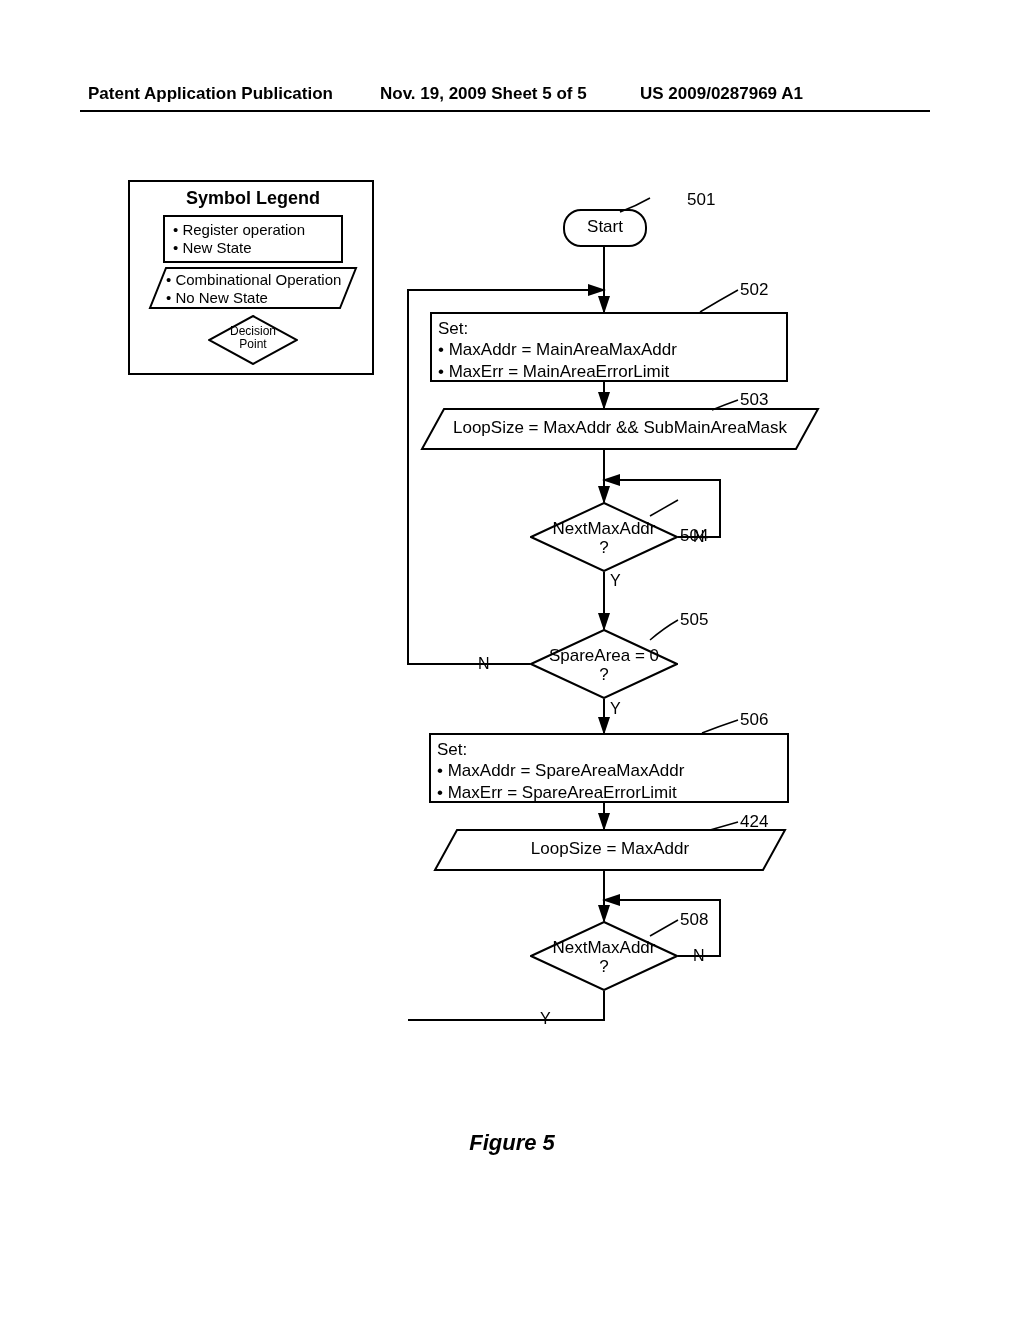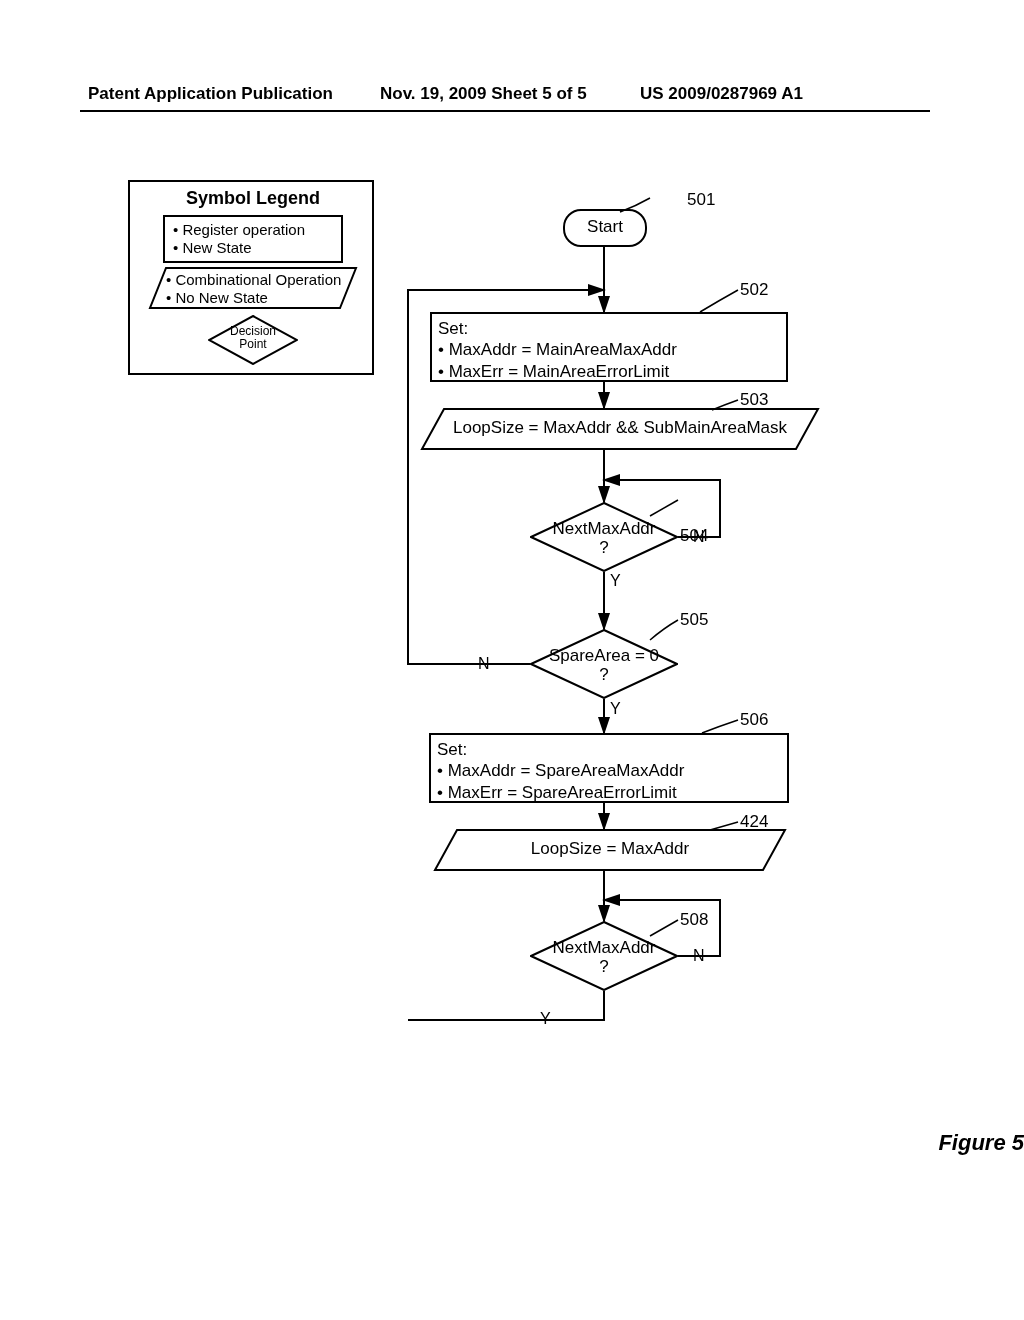--- a/index.html
+++ b/index.html
@@ -129,21 +129,21 @@
   .diamond508 svg{ position:absolute; top:0; left:0;}
   .diamond508-text { position:absolute; top:18px; left:0; width:148px; text-align:center; line-height:1.1;}
 
   .arrow-svg { position: absolute; top: 0; left: 0; width: 1024px; height: 1320px; pointer-events: none; }
 
   .figcap {
     position:absolute;
     top: 1130px;
     left: 0;
     width: 1024px;
-    text-align:right;
+    text-align:center;
     font-weight: bold;
     font-style: italic;
     font-size: 22px;
   }
 
   .yn { position:absolute; font-size:16px; }
 </style>
 </head>
 <body>
 

